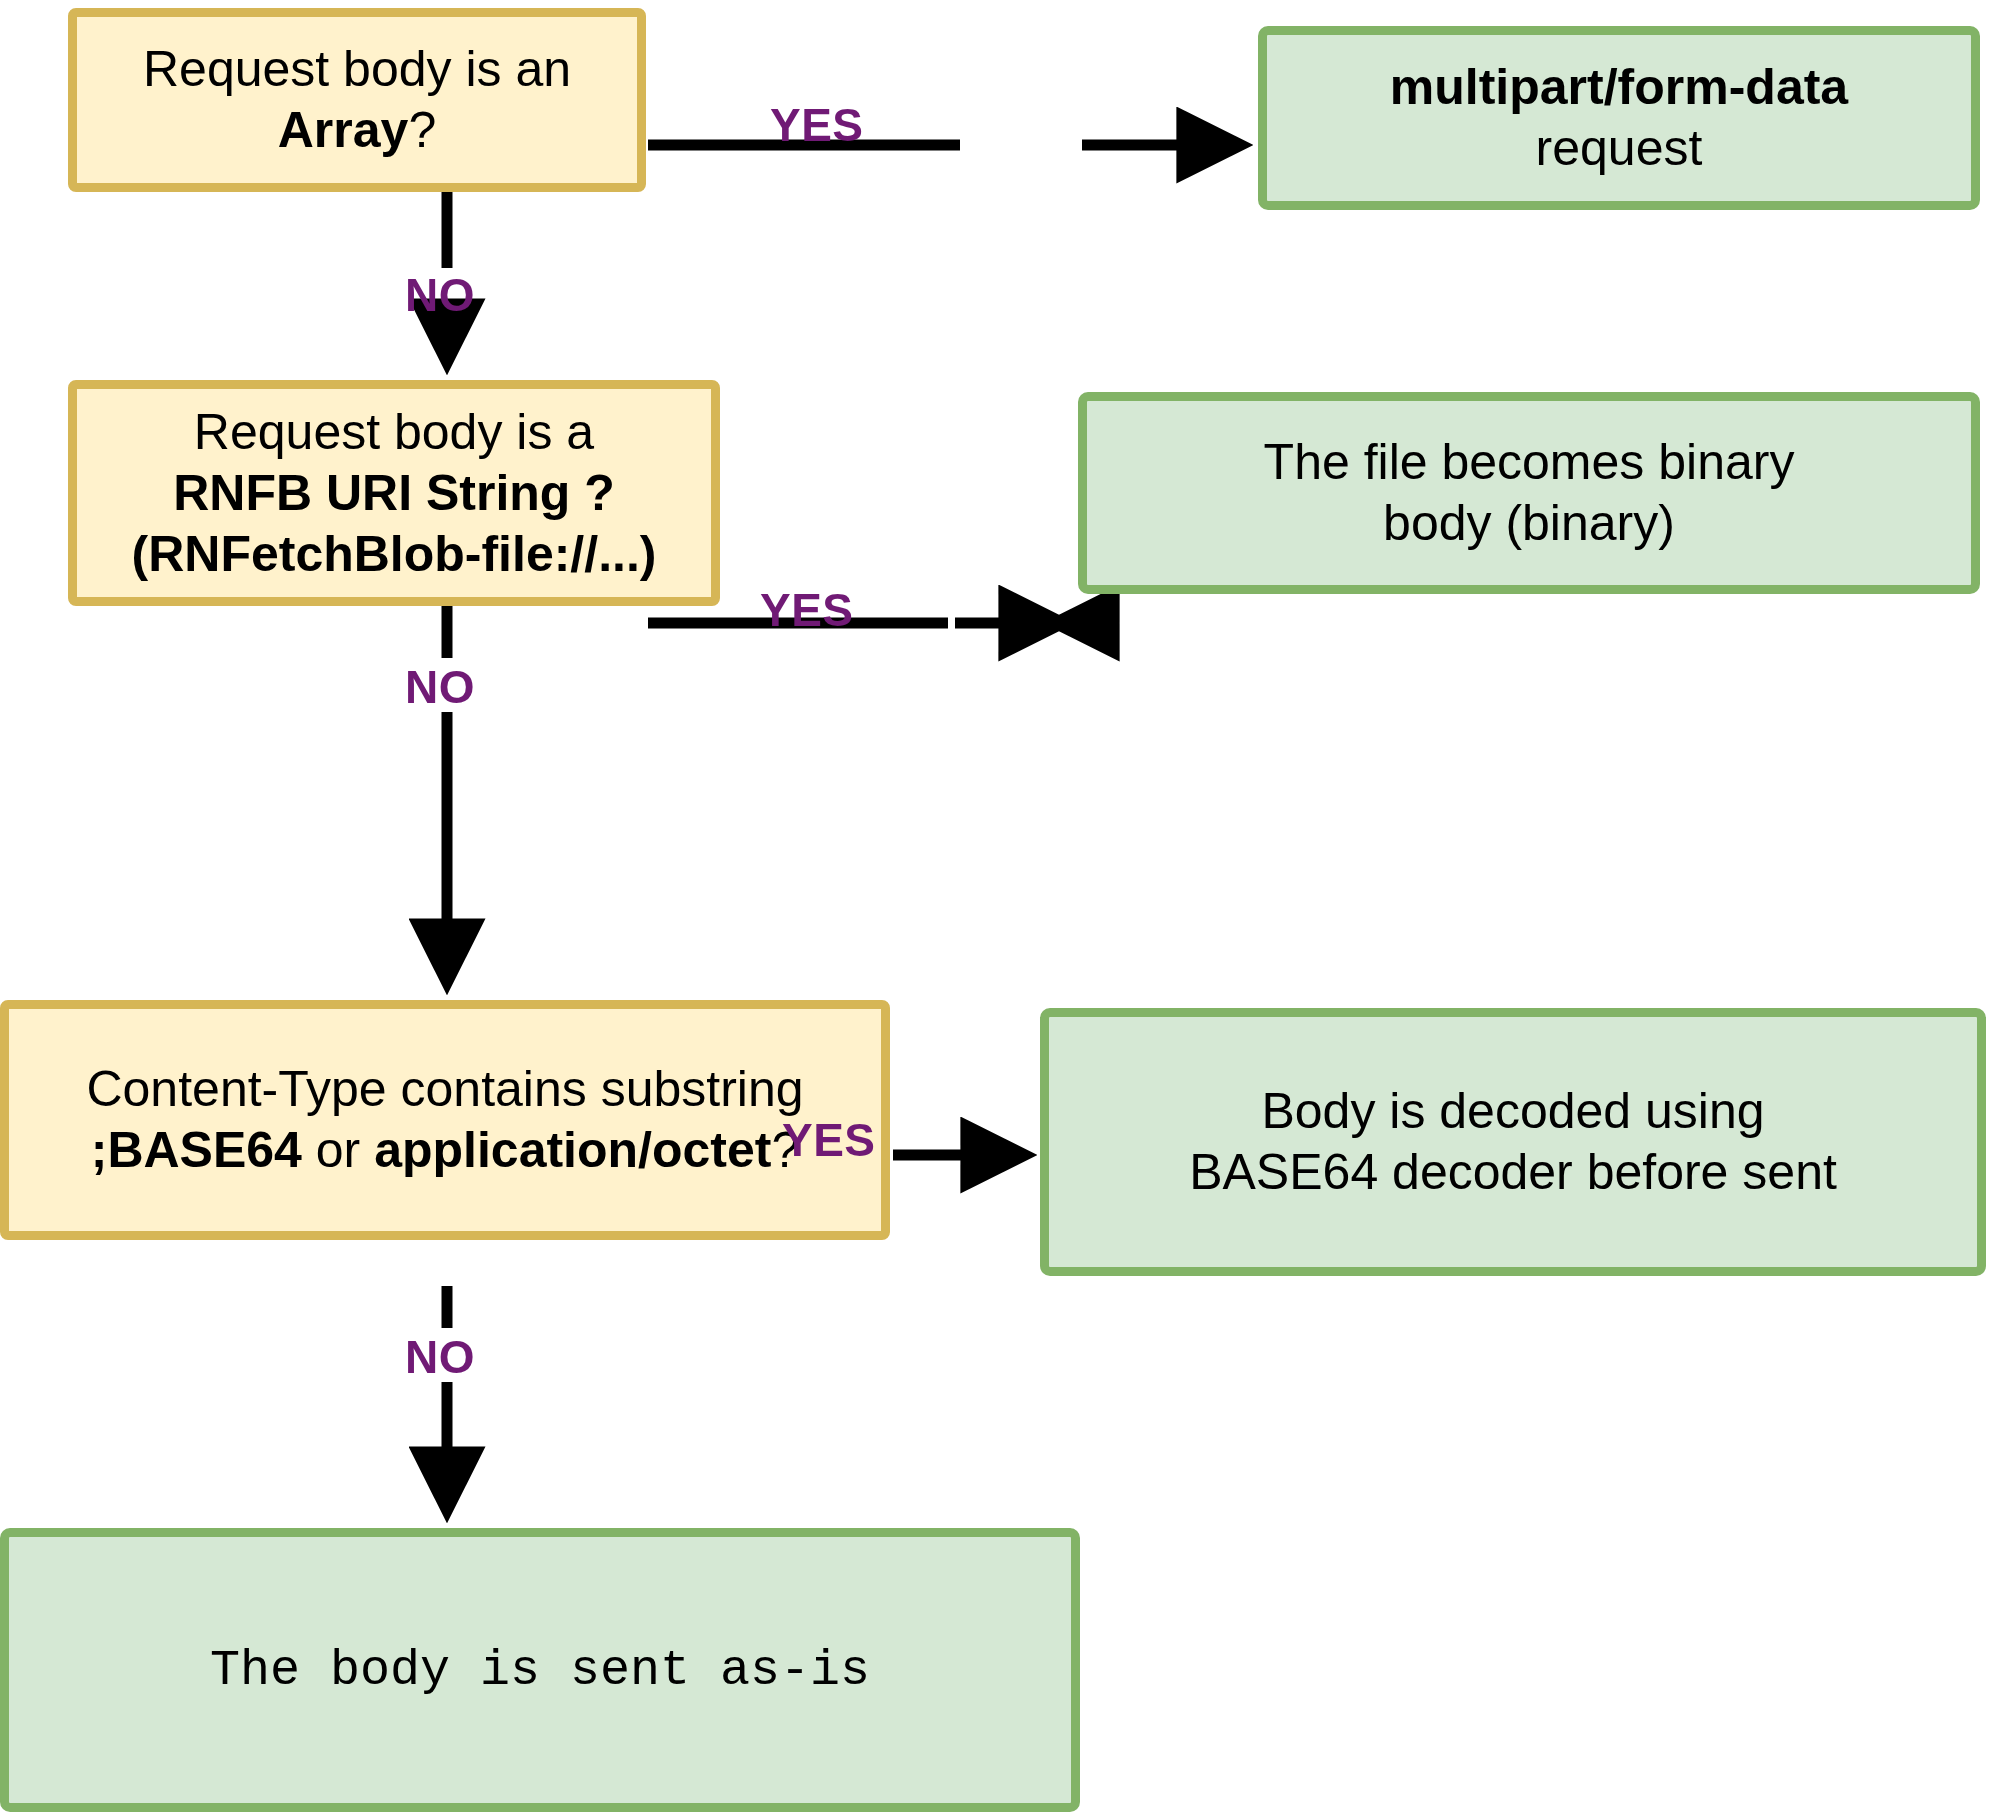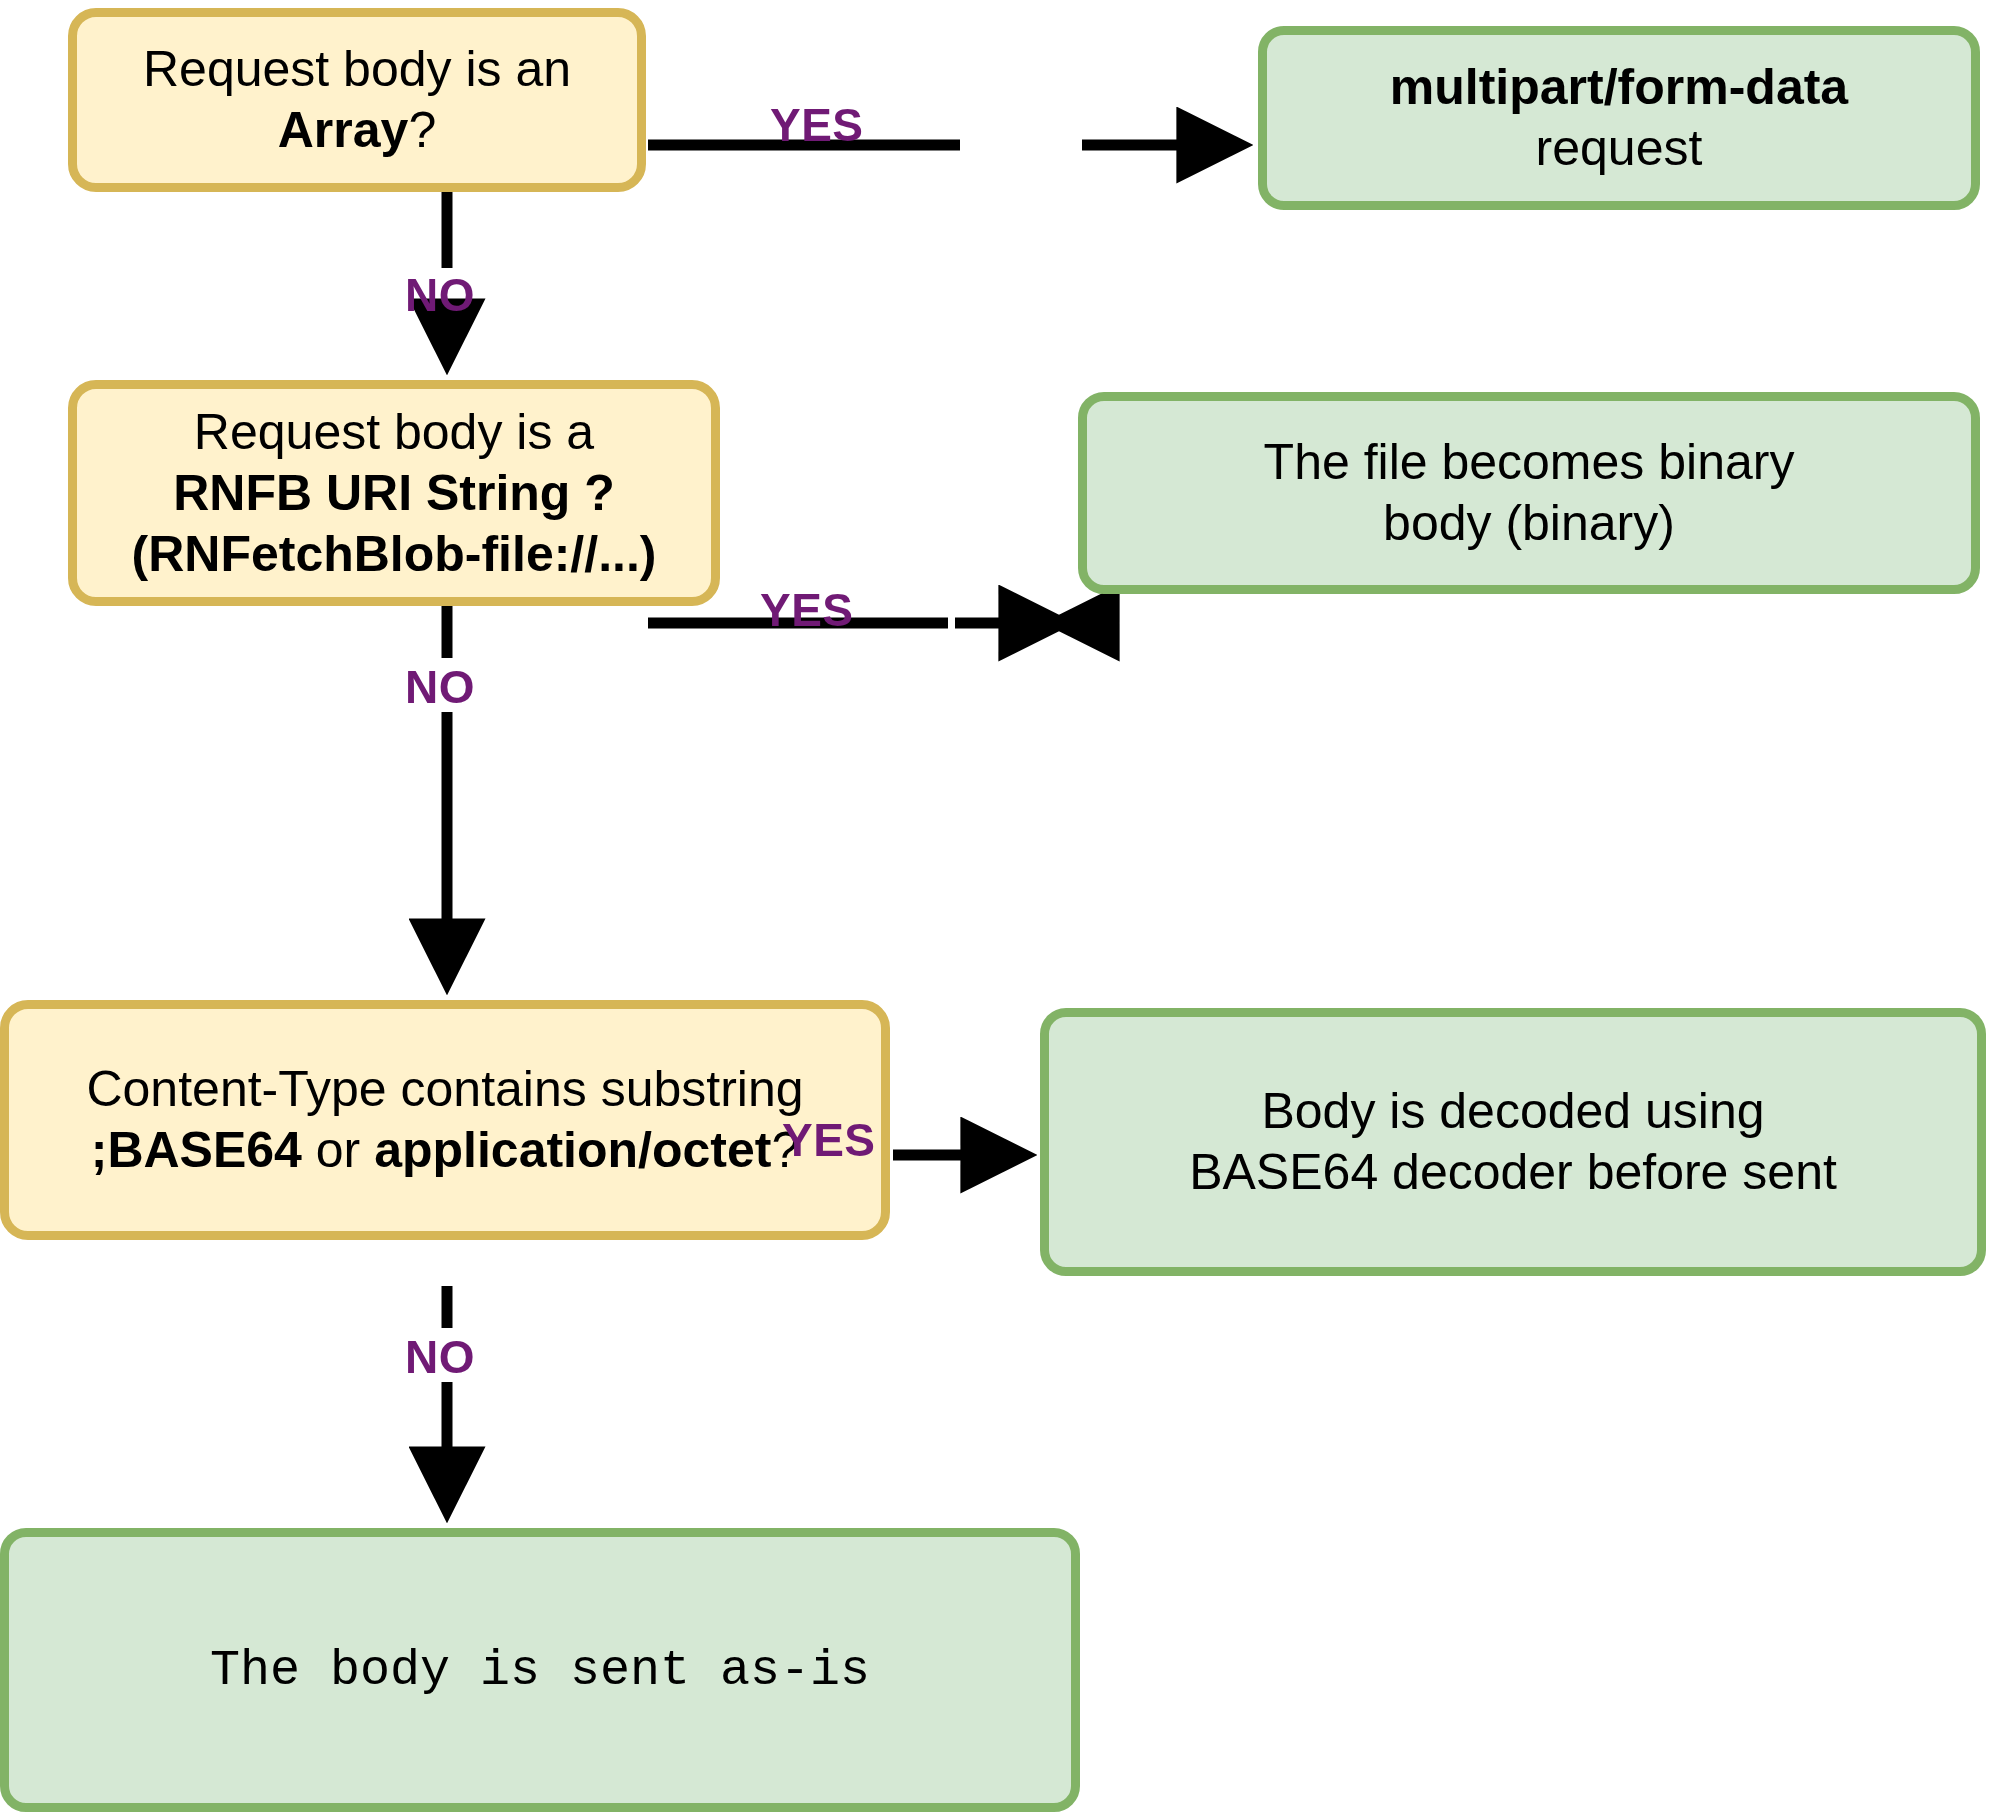--- a/index.html
+++ b/index.html
@@ -27,27 +27,27 @@
     align-items: center;
     justify-content: center;
     text-align: center;
     line-height: 1.22;
     color: #000000;
   }
   .node .txt { display: block; padding: 0 10px; }
   .decision {
     background: #fff2cc;
     border: 9px solid #d6b656;
-    border-radius: 28px;
+    border-radius: 8px;
     font-size: 50px;
   }
   .outcome {
     background: #d5e8d4;
     border: 9px solid #82b366;
-    border-radius: 26px;
+    border-radius: 10px;
     font-size: 50px;
   }
   b { font-weight: bold; }
 
   
   #node-array          { left: 68px;   top: 8px;    width: 578px;  height: 184px; }
   #node-multipart      { left: 1258px; top: 26px;   width: 722px;  height: 184px; }
   #node-rnfb           { left: 68px;   top: 380px;  width: 652px;  height: 226px; }
   #node-file-binary    { left: 1078px; top: 392px;  width: 902px;  height: 202px; }
   #node-content-type   { left: 0px;    top: 1000px; width: 890px;  height: 240px; }

